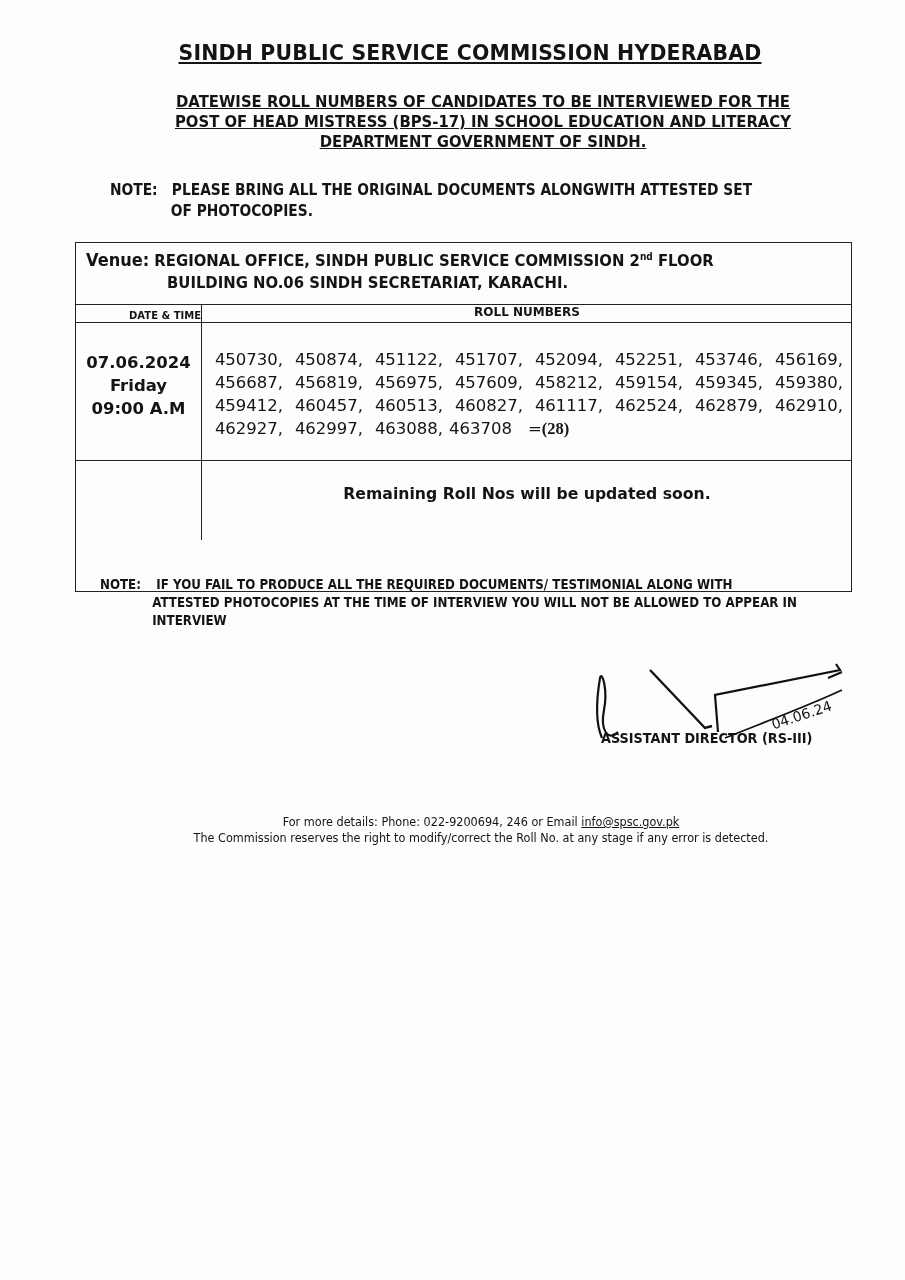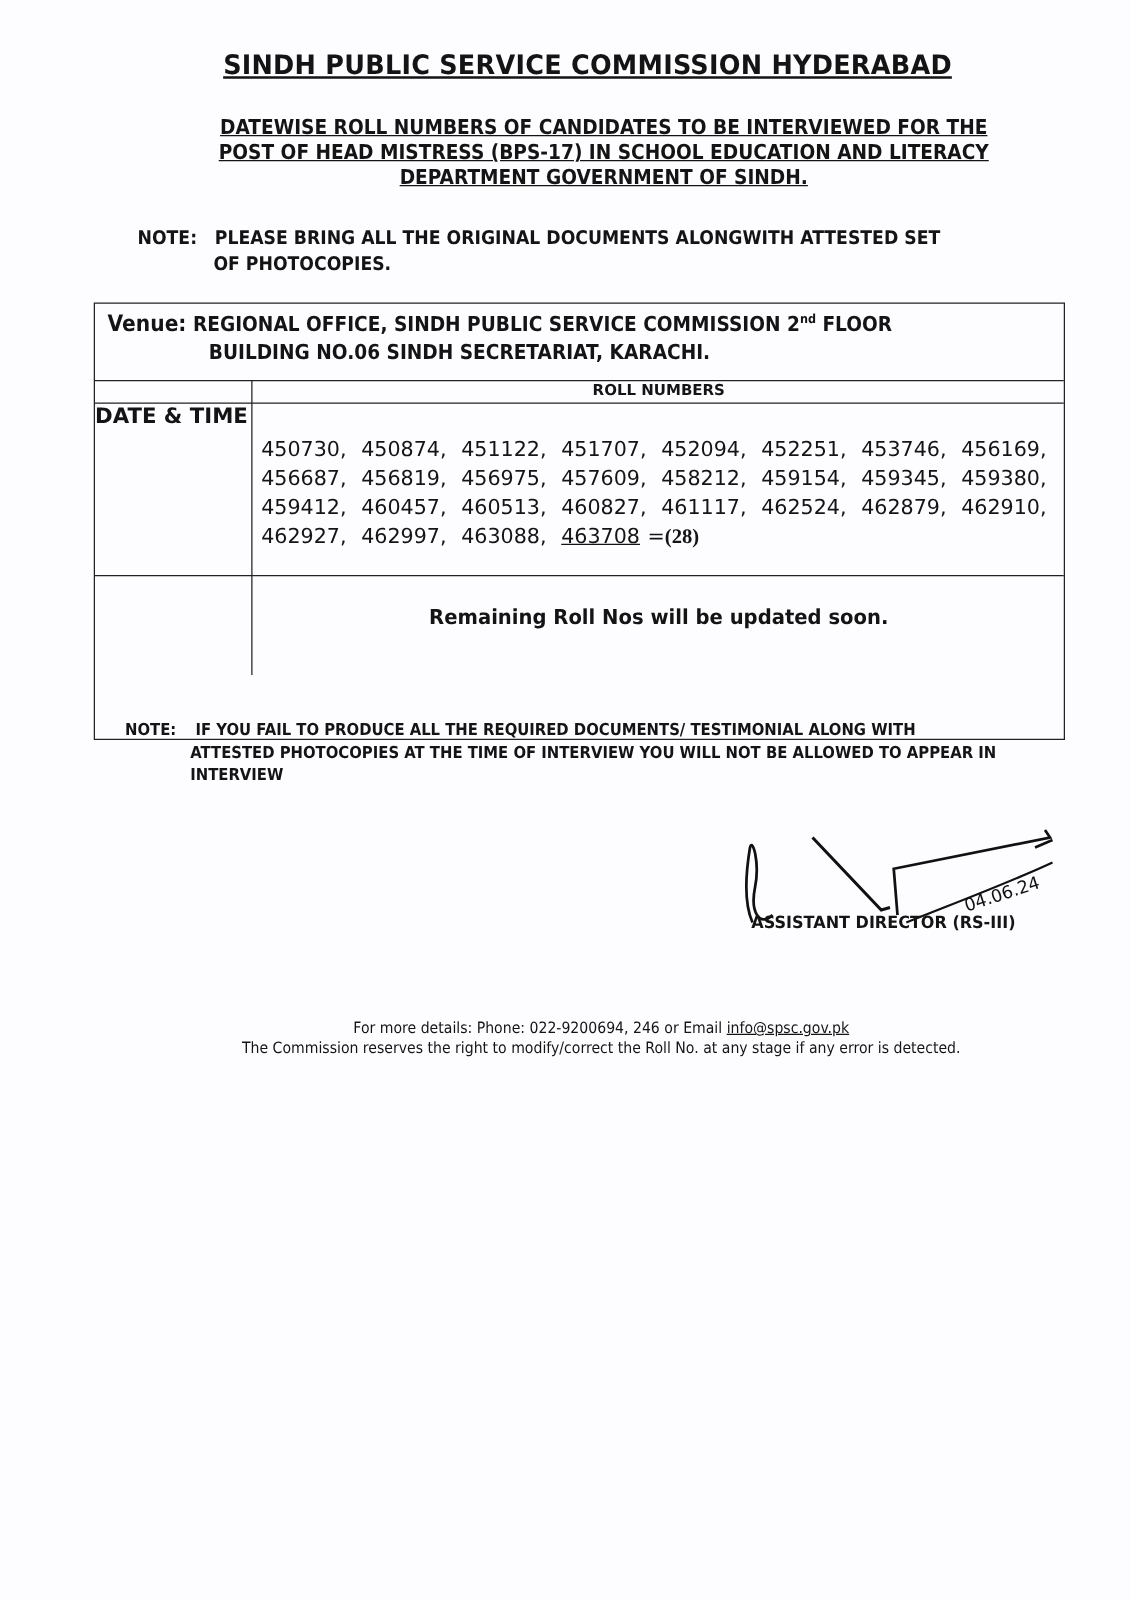--- a/index.html
+++ b/index.html
@@ -35,38 +35,38 @@
     position: absolute; left: 10px; top: 2px; width: 760px;
     font-weight: bold; font-size: 16.5px; line-height: 22px;
     transform: scaleX(0.9); transform-origin: 0 0;
   }
   .venue .v-label { font-size: 18px; }
   .venue .v-line2 { padding-left: 90px; }
   .venue sup { font-size: 10px; }
   .hline { position: absolute; left: 0; right: 0; border-top: 1.5px solid #222; }
   .vline { position: absolute; left: 125px; border-left: 1.5px solid #222; }
   .hdr-date {
-    position: absolute; left: 0; top: 80px; width: 125px; text-align: left;
-    font-weight: bold; font-size: 17px;
+    position: absolute; left: 0; top: 67px; width: 125px; text-align: right;
+    font-weight: bold; font-size: 10px;
   }
   .hdr-roll {
     position: absolute; left: 126px; top: 62px; width: 650px; text-align: center;
     font-weight: bold; font-size: 12px;
   }
   .date-cell {
     position: absolute; left: 0; top: 108px; width: 125px; text-align: center;
     font-weight: bold; font-size: 16.5px; line-height: 23px;
   }
   .rolls {
     position: absolute; left: 133px; top: 105px; width: 640px;
     font-size: 16.5px; line-height: 23px;
     display: flex; flex-wrap: wrap; column-gap: 0; 
   }
-  .roll { display: inline-block; width: 80px; }
-  .roll.last { width: auto; margin-right: 6px; text-decoration: underline; }
+  .roll { display: inline-block; width: 80px; text-align: center; }
+  .roll.last { width: auto; margin-right: 16px; }
   .total { font-weight: bold; font-family: Liberation Serif, serif; }
   .remaining {
     position: absolute; left: 126px; top: 241px; width: 650px; text-align: center;
     font-weight: bold; font-size: 16.5px; transform: scaleX(0.95);
   }
   .note2 {
     position: absolute; left: 100px; top: 576px; width: 820px;
     font-weight: bold; font-size: 13.2px; line-height: 18px;
     transform: scaleX(0.9); transform-origin: 0 0;
   }
@@ -112,20 +112,25 @@
   </div>
 
   <div class="hline" style="top:61px"></div>
   <div class="hline" style="top:79px"></div>
   <div class="hline" style="top:217px"></div>
   <div class="vline" style="top:61px; height:236px"></div>
 
   <div class="hdr-date">DATE &amp; TIME</div>
   <div class="hdr-roll">ROLL NUMBERS</div>
 
+  <div class="date-cell">
+    <div>07.06.2024</div>
+    <div>Friday</div>
+    <div>09:00 A.M</div>
+  </div>
 
   <div class="rolls" id="rolls">
       <span class="roll">450730,</span>
       <span class="roll">450874,</span>
       <span class="roll">451122,</span>
       <span class="roll">451707,</span>
       <span class="roll">452094,</span>
       <span class="roll">452251,</span>
       <span class="roll">453746,</span>
       <span class="roll">456169,</span>

